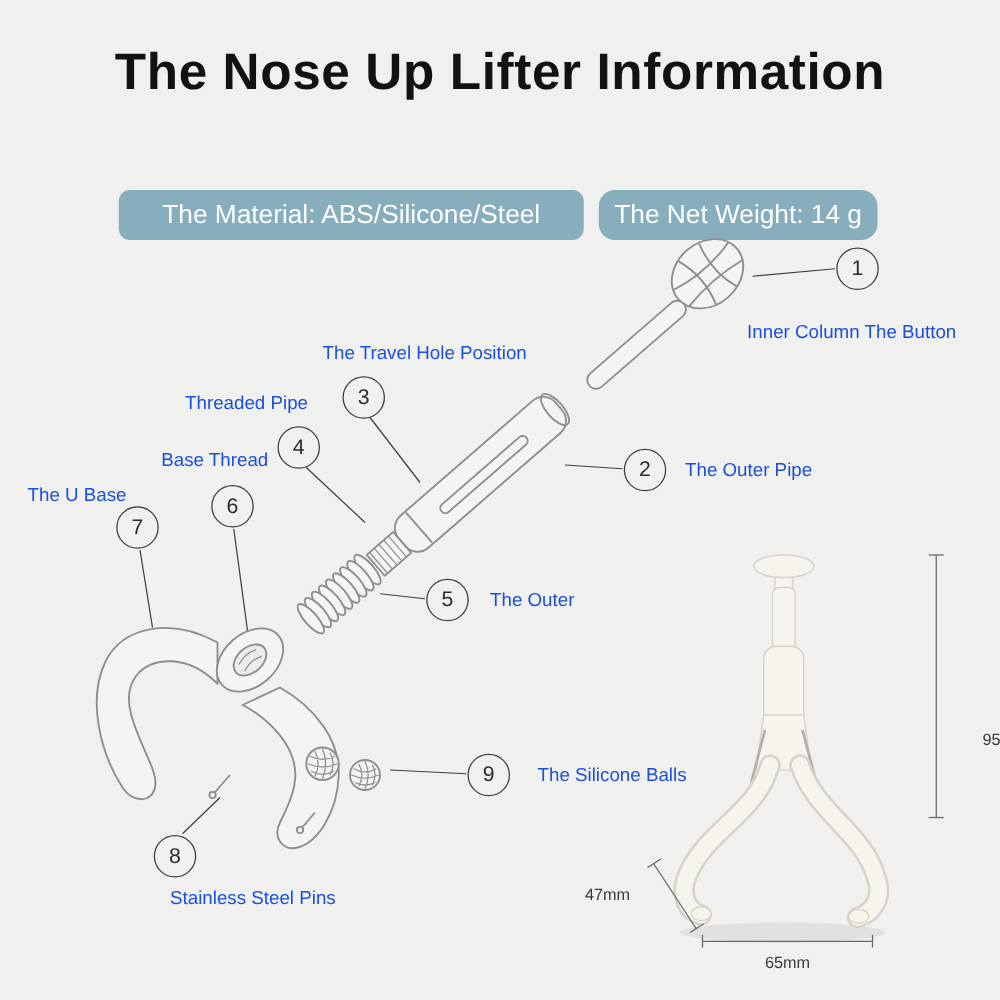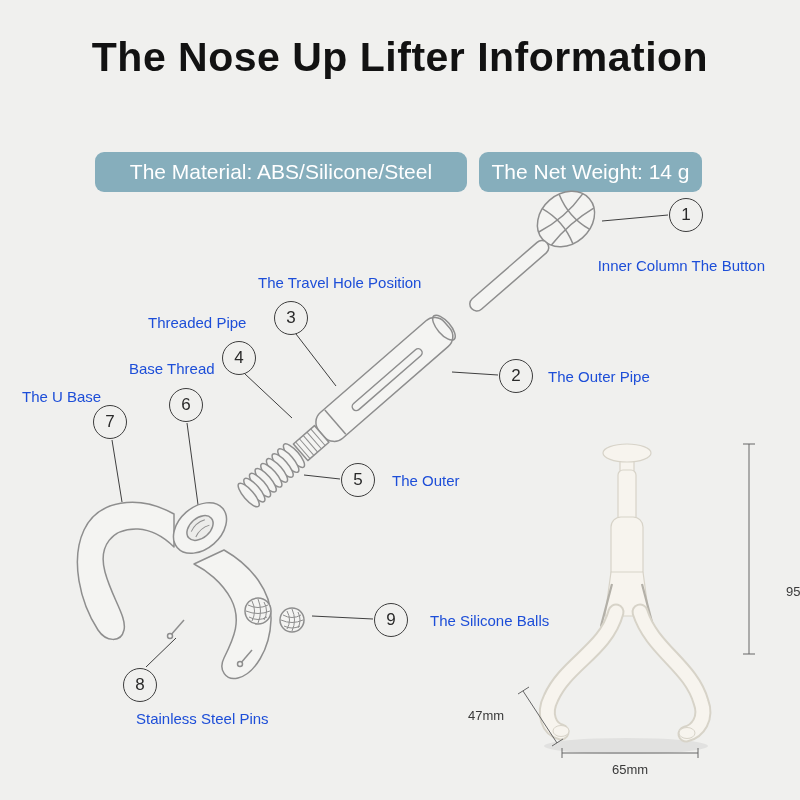--- a/index.html
+++ b/index.html
@@ -11,21 +11,21 @@
   .title{
     position:absolute;left:0;top:34px;width:800px;text-align:center;
     font-size:41px;font-weight:800;letter-spacing:.5px;color:#121212;
   }
   .badge{
     position:absolute;top:108px;height:40px;border-radius:9px;
     background:#86aebc;color:#ffffff;font-size:21px;
     display:flex;align-items:center;justify-content:center;margin-top:44px;
   }
   .badge.material{left:95px;width:372px;}
-  .badge.weight{left:479px;width:223px;}
+  .badge.weight{left:479px;width:223px;border-radius:13px;}
   svg.art{position:absolute;left:0;top:0;}
   .callout{
     position:absolute;width:34px;height:34px;border:1.6px solid #3d3d3d;border-radius:50%;
     background:#f0f0ee;display:flex;align-items:center;justify-content:center;
     font-size:17px;color:#2a2a2a;box-sizing:border-box;
   }
   .plabel{position:absolute;font-size:15px;color:#1d4ed8;white-space:nowrap;}
   .dim{position:absolute;font-size:13px;color:#3a3a3a;white-space:nowrap;}
   .c1{left:669px;top:198px;} .c2{left:499px;top:359px;} .c3{left:274px;top:301px;}
   .c4{left:222px;top:341px;} .c5{left:341px;top:463px;} .c6{left:169px;top:388px;}

